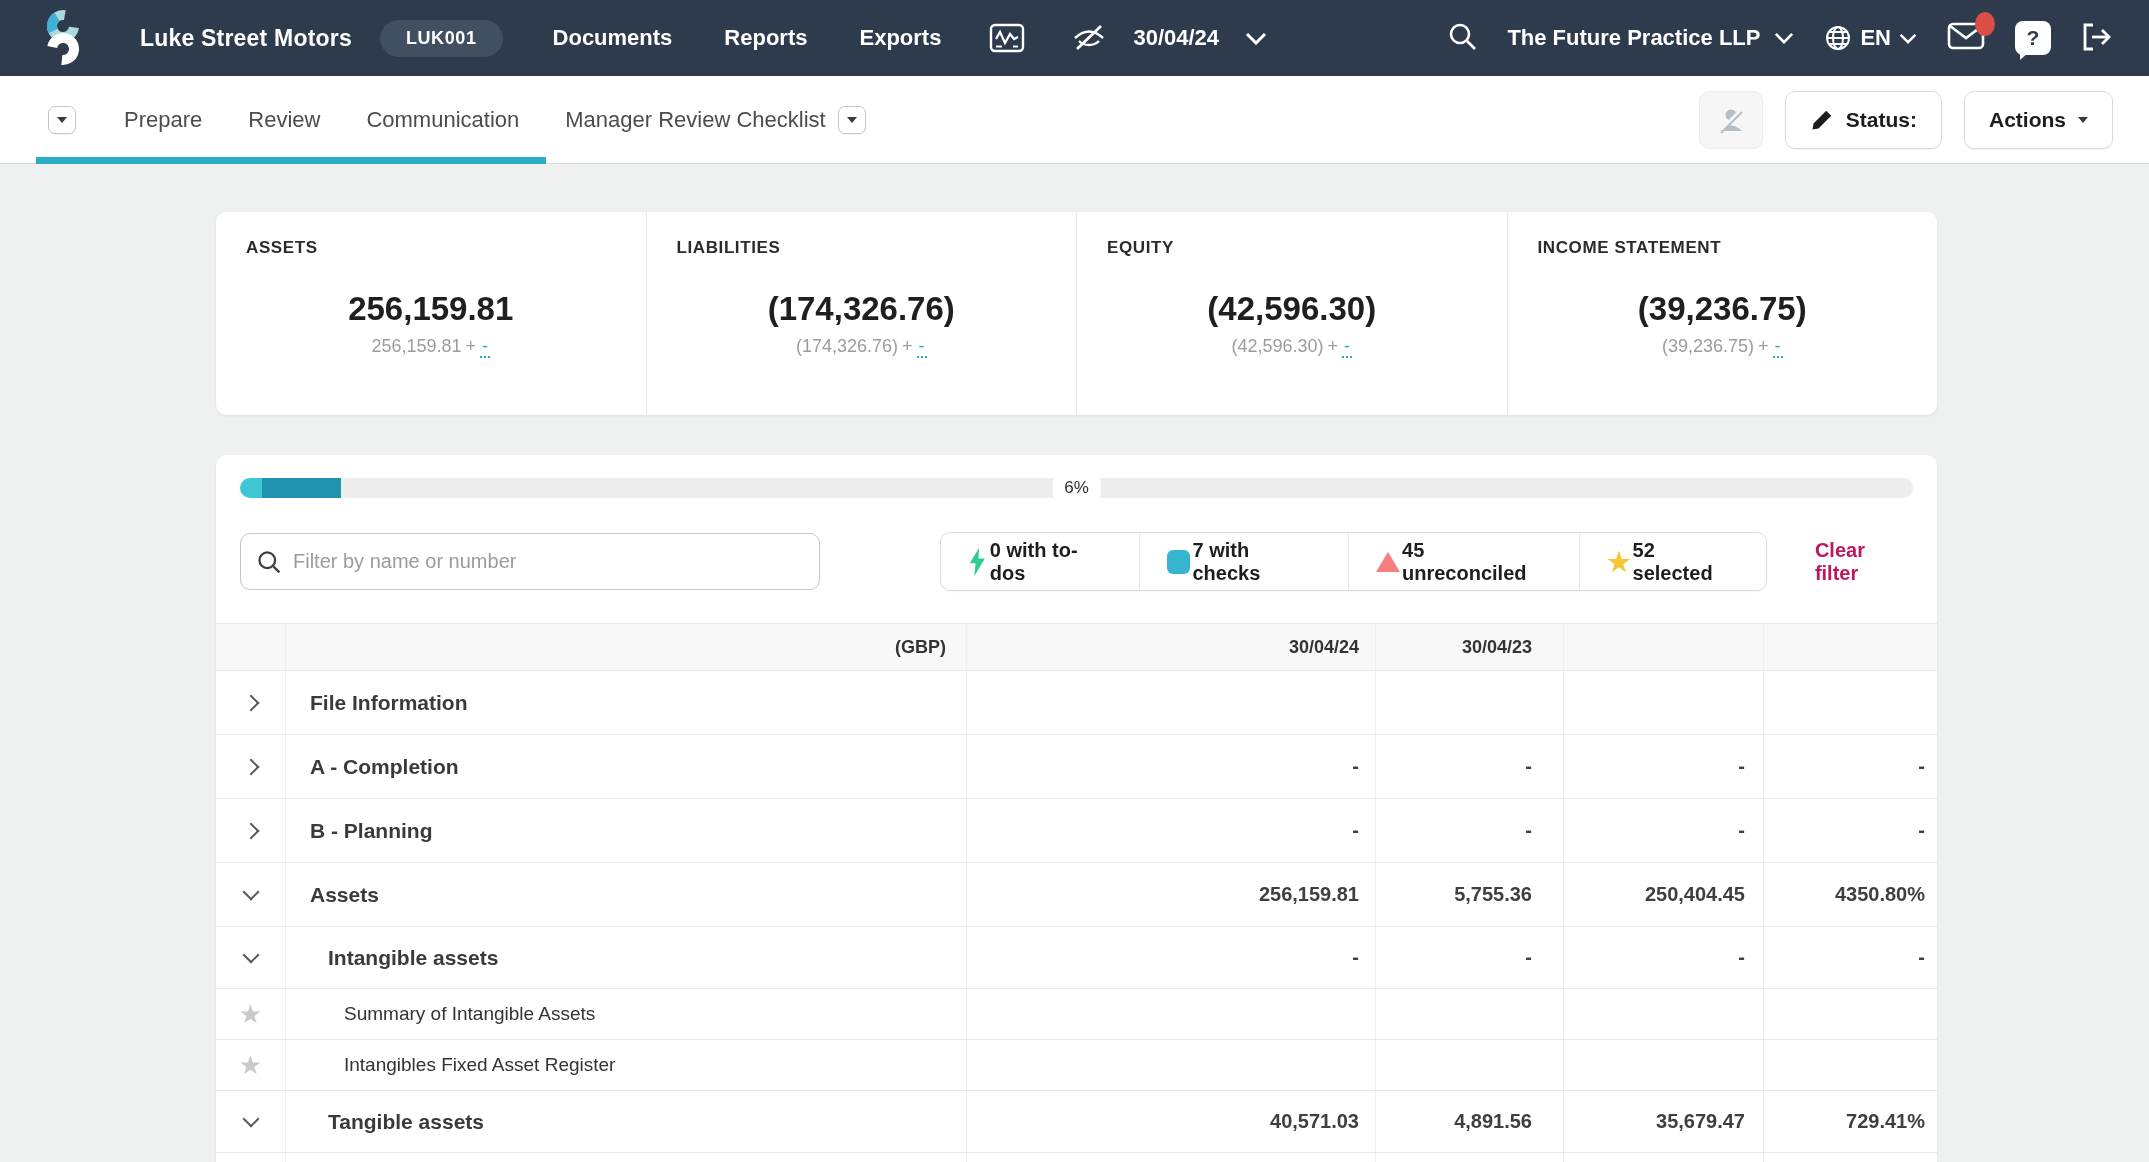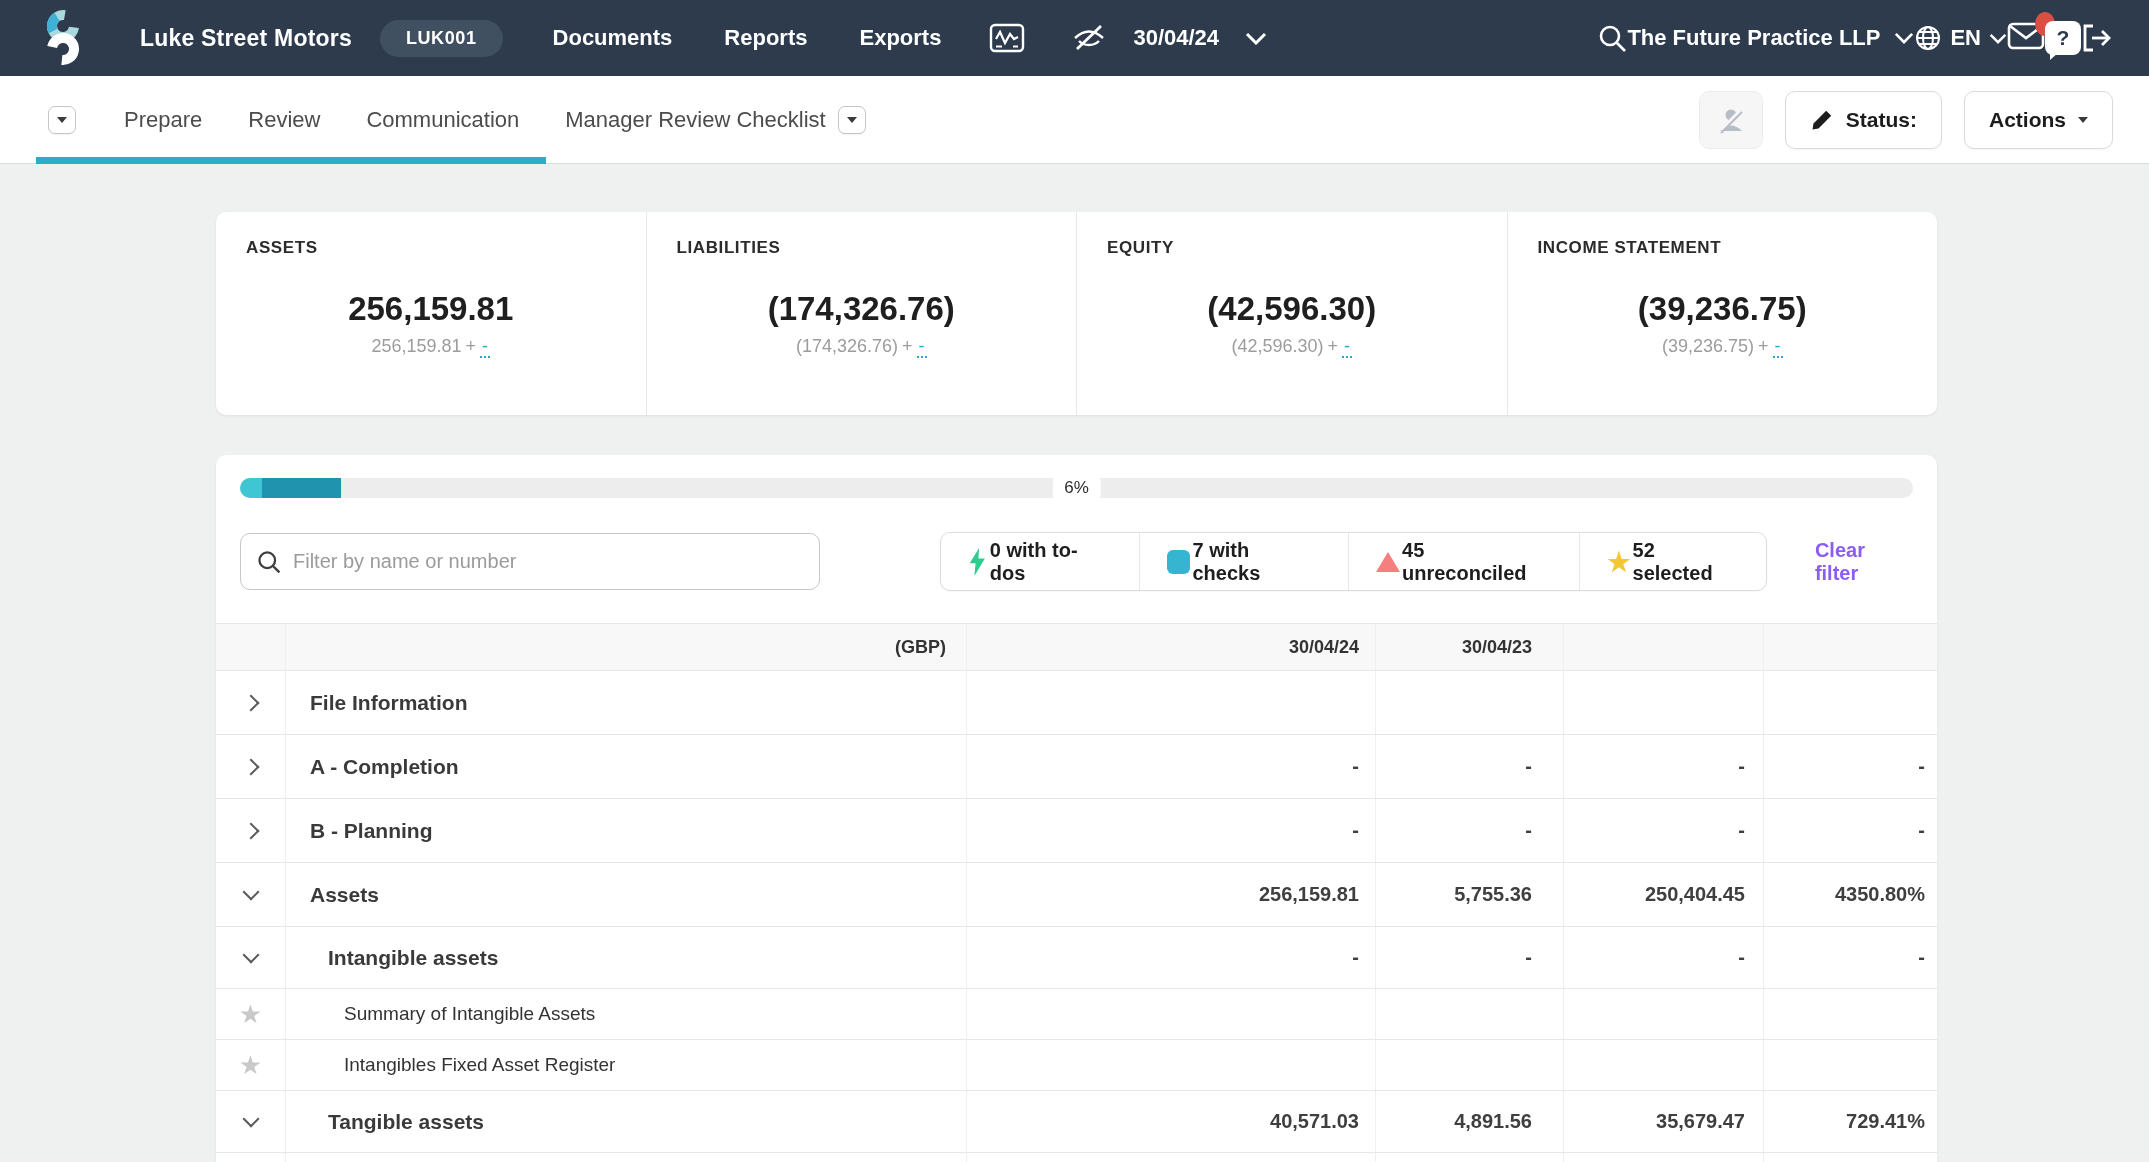--- a/index.html
+++ b/index.html
@@ -11,21 +11,21 @@
     padding:0 36px; color:#fff; }
   .logo { width:54px; height:58px; flex:0 0 auto; }
   .client-name { margin-left:50px; font-size:23px; font-weight:700; letter-spacing:.2px; }
   .client-pill { margin-left:28px; background:#415061; border-radius:999px;
     padding:8px 26px; font-size:18px; font-weight:600; letter-spacing:.6px; }
   .top-nav { display:flex; align-items:center; margin-left:50px; gap:52px; }
   .top-nav .nav-item { font-size:22px; font-weight:600; cursor:pointer; }
   .top-ic { display:flex; align-items:center; }
   .period { display:flex; align-items:center; margin-left:46px; gap:26px; }
   .period .date { font-size:22px; font-weight:600; }
-  .top-right { margin-left:auto; display:flex; align-items:center; }
+  .top-right { margin-left:auto; display:flex; gap:30px; }
   .firm { display:flex; align-items:center; gap:14px; font-size:22px; font-weight:600; }
   .lang { display:flex; align-items:center; gap:8px; font-size:22px; font-weight:700; }
   .mail-wrap { position:relative; }
   .mail-dot { position:absolute; top:-9px; right:-10px; width:20px; height:24px;
     background:#d94f43; border-radius:50%; }
   .help-bubble { width:36px; height:34px; background:#fff; color:#2d3b4d; border-radius:8px;
     display:flex; align-items:center; justify-content:center; font-size:21px; font-weight:800;
     position:relative; }
   .help-bubble::after { content:""; position:absolute; left:5px; bottom:-5px;
     border-left:9px solid #fff; border-bottom:8px solid transparent; }
@@ -87,21 +87,21 @@
     border:1px solid #dcdcdc; border-radius:10px; box-shadow:0 1px 2px rgba(0,0,0,.04); }
   .badge { display:flex; align-items:center; gap:2px; padding:0 27px; font-size:20px;
     font-weight:700; color:#1e1e1e; border-right:1px solid #e7e7e7; cursor:pointer; }
   .badge:last-child { border-right:none; }
   .sq-check { width:24px; height:24px; border-radius:6px; background:#35b5cf; }
   .tri-unrec { width:0; height:0; border-left:12px solid transparent;
     border-right:12px solid transparent; border-bottom:20px solid #f57f7f; }
   .star { font-size:26px; line-height:1; }
   .star.yellow { color:#f3c632; }
   .star.gray { color:#c9c9c9; }
-  .clear-filter { margin-left:48px; font-size:20px; font-weight:700; color:#8b5cf6; cursor:pointer; }
+  .clear-filter { margin-left:48px; font-size:20px; font-weight:700; color:#be185d; cursor:pointer; }
 
   
   .tbl { margin-top:32px; border-top:1px solid #e7e7e7; }
   .trow { display:grid; grid-template-columns:70px 681px 409px 188px 200px 173px;
     border-bottom:1px solid #e7e7e7; align-items:center; }
   .trow > div { height:100%; display:flex; align-items:center; border-right:1px solid #efefef; }
   .trow > div:last-child { border-right:none; }
   .thead { height:47px; background:#f8f8f8; font-size:18px; font-weight:700; color:#333; }
   .cell-num { justify-content:flex-end; }
   .pr20 { padding-right:20px; } .pr16 { padding-right:16px; } .pr31 { padding-right:31px; }

